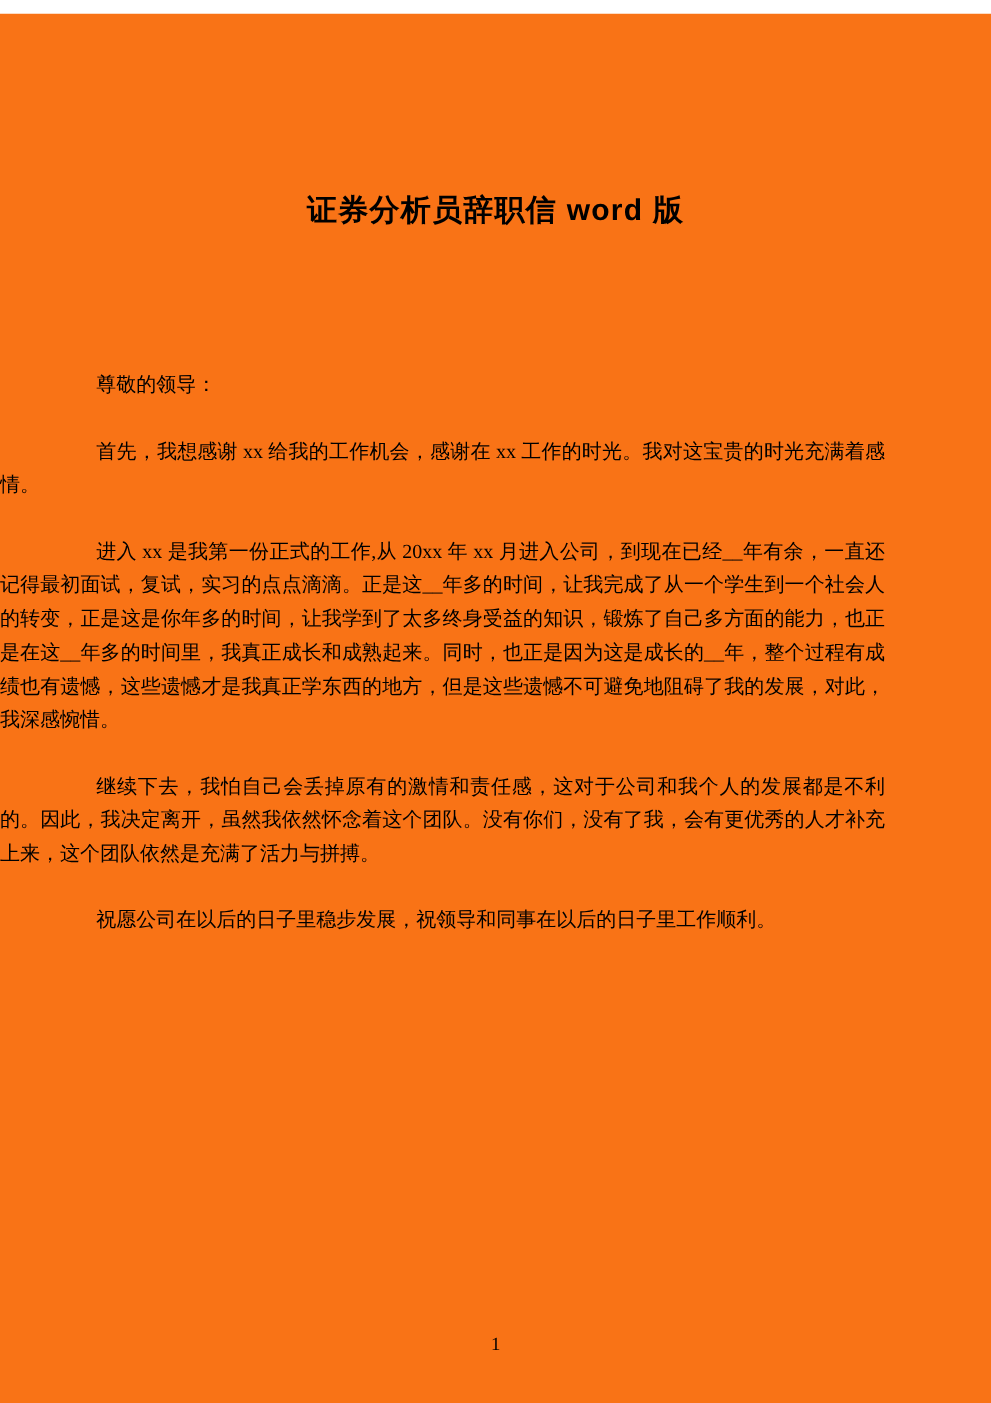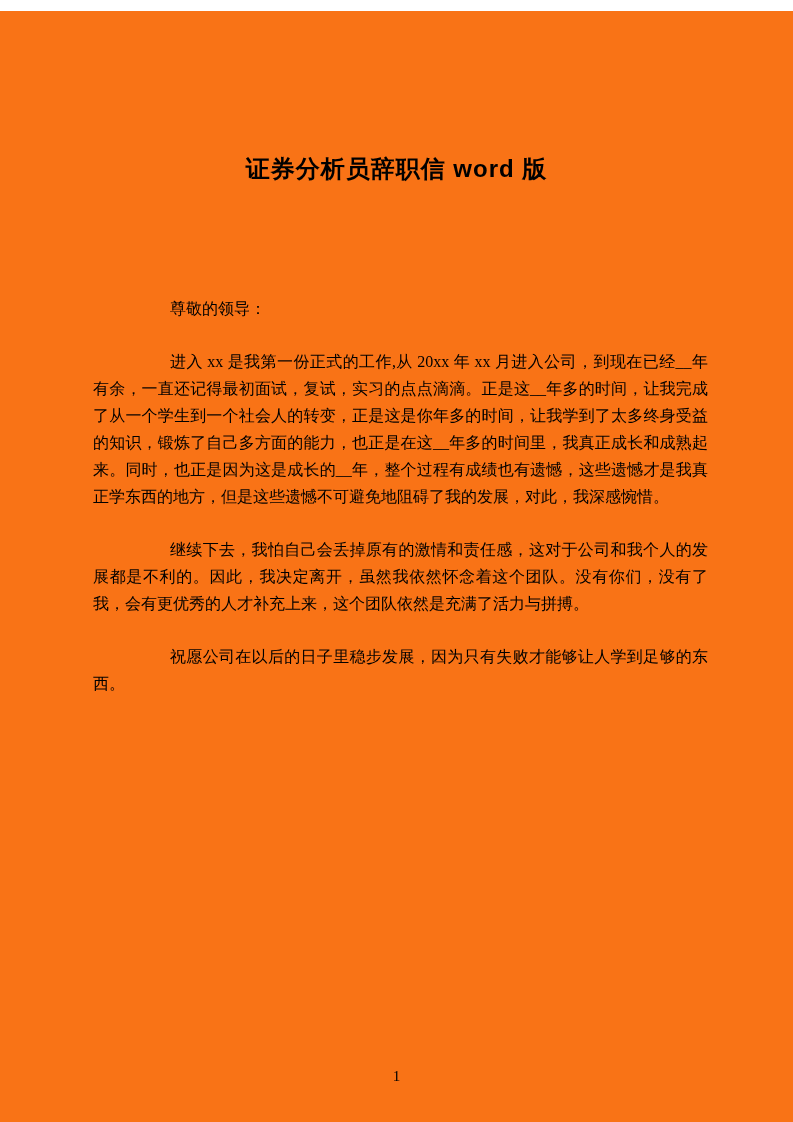--- a/index.html
+++ b/index.html
@@ -22,21 +22,20 @@
     padding-top: 140px;
     text-align: center;
     font-size: 24px;
     line-height: 36px;
     font-weight: 700;
     letter-spacing: 1px;
     font-family: "Liberation Sans", "DejaVu Sans", sans-serif;
   }
   .content {
     margin-top: 108px;
-    padding-left: 93px;
     padding-right: 85px;
   }
   .para {
     margin: 0 0 26px 0;
     font-size: 16px;
     line-height: 27px;
     text-align: justify;
     text-indent: 77px;
     word-break: break-all;
   }
@@ -54,26 +53,27 @@
 <body>
 
 <div class="page">
 
   <h1 class="doc-title">证券分析员辞职信 word 版</h1>
 
   <div class="content">
 
     <p class="para">尊敬的领导：</p>
 
+    <p class="para">首先，我想感谢 xx 给我的工作机会，感谢在 xx 工作的时光。我对这宝贵的时光充满着感情。</p>
 
     <p class="para">进入 xx 是我第一份正式的工作,从 20xx 年 xx 月进入公司，到现在已经__年有余，一直还记得最初面试，复试，实习的点点滴滴。正是这__年多的时间，让我完成了从一个学生到一个社会人的转变，正是这是你年多的时间，让我学到了太多终身受益的知识，锻炼了自己多方面的能力，也正是在这__年多的时间里，我真正成长和成熟起来。同时，也正是因为这是成长的__年，整个过程有成绩也有遗憾，这些遗憾才是我真正学东西的地方，但是这些遗憾不可避免地阻碍了我的发展，对此，我深感惋惜。</p>
 
     <p class="para">继续下去，我怕自己会丢掉原有的激情和责任感，这对于公司和我个人的发展都是不利的。因此，我决定离开，虽然我依然怀念着这个团队。没有你们，没有了我，会有更优秀的人才补充上来，这个团队依然是充满了活力与拼搏。</p>
 
 
 
-    <p class="para">祝愿公司在以后的日子里稳步发展，因为只有失败才能够让人学到足够的东西。</p>
+    <p class="para">祝愿公司在以后的日子里稳步发展，祝领导和同事在以后的日子里工作顺利。</p>
 
   </div>
 
   <div class="page-number">1</div>
 
 </div>
 
 </body></html>

